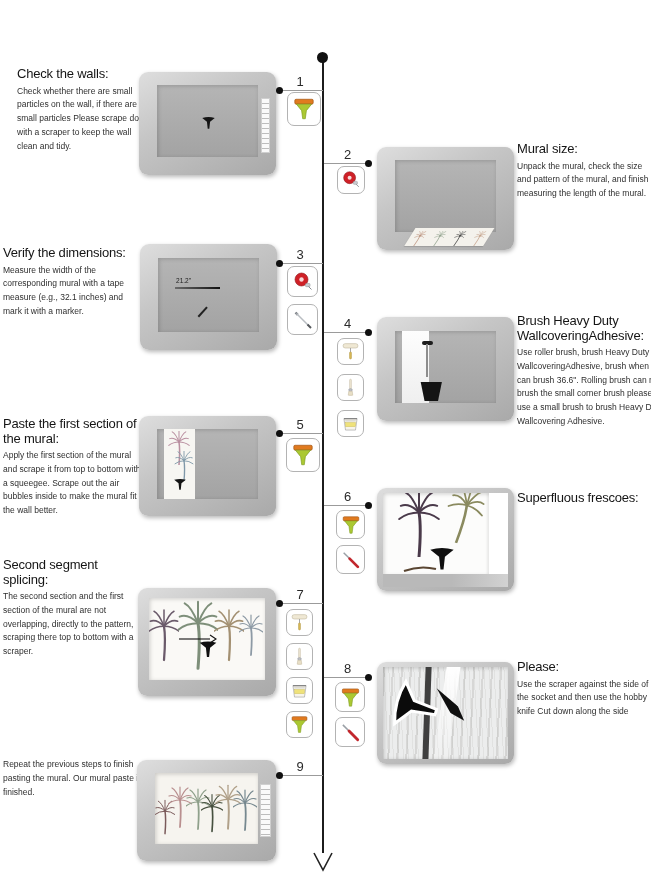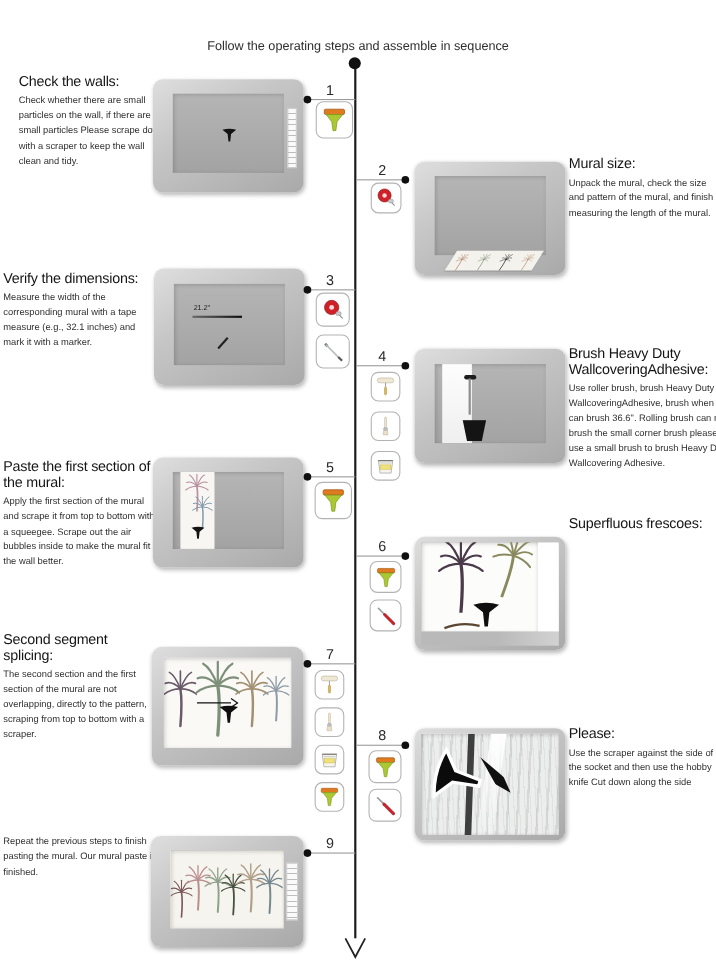--- a/index.html
+++ b/index.html
@@ -78,21 +78,20 @@
         <path d="M12,13 Q12,4 12,0"></path>
           <path d="M12,13 Q5,13 0,17"></path>
         <path d="M12,13 Q19,13 24,17"></path>
       </g>
       <g id="bsq">
           <path d="M2,3 Q12,0 22,3 L14.5,9 L13.3,20 L10.7,20 L9.5,9 Z"></path>
         </g>
     </defs>
   </svg>
 
-  <div class="subtitle">Follow the operating steps and assemble in sequence</div>
 
   <div class="tl-line"></div>
   <div class="tl-dot"></div>
   <div class="tl-arrow">
     <svg width="24" height="22" viewBox="0 0 24 22">
         <path d="M3,2 L12,19 L21,2" fill="none" stroke="#222" stroke-width="1.6"></path>
       </svg>
   </div>
 
   <div class="step-text" style="left:17px;top:67px;width:134px">
@@ -297,27 +296,27 @@
       <div style="position:absolute;right:0;top:0;width:15%;height:100%;background:#fff;box-shadow:-2px 0 2px rgba(0,0,0,0.08)"></div>
       <svg class="glyph" style="left:36%;bottom:4%;top:auto" width="28" height="26" viewBox="0 0 24 22">
           <use href="#bsq" fill="#0f0f0f"></use>
         </svg>
       <svg class="glyph" style="left:16%;bottom:2%;top:auto" width="34" height="8" viewBox="0 0 34 8">
           <path d="M1,6 Q17,0 33,4" fill="none" stroke="#5a4632" stroke-width="2"></path>
         </svg>
     </div>
     <div class="floor-strip"></div>
   </div>
-  <div class="step-text" style="left:517px;top:469px;width:134px">
+  <div class="step-text" style="left:517px;top:491px;width:134px">
     <div class="step-title">Superfluous frescoes:</div>
   </div>
 
-  <div class="step-text" style="left:3px;top:574px;width:140px">
+  <div class="step-text" style="left:3px;top:558px;width:140px">
     <div class="step-title">Second segment splicing:</div>
-    <div class="step-body">The second section and the first section of the mural are not overlapping, directly to the pattern, scraping from top to bottom with a scraper.</div>
+    <div class="step-body">The second section and the first section of the mural are not overlapping, directly to the pattern, scraping there top to bottom with a scraper.</div>
   </div>
   <div class="room" style="left:138px;top:588px;width:138px;height:108px">
     <div class="wall" style="left:8%;top:9%;width:84%;height:76%;background:#faf9f6">
       <svg class="palm" style="position:absolute;left:0%;top:8%;color:#6a5a6a" width="30" height="62" viewBox="0 0 24 40">
           <use href="#palm"></use>
         </svg>
       <svg class="palm" style="position:absolute;left:25%;top:0;color:#7e8f7a" width="40" height="74" viewBox="0 0 24 40">
           <use href="#palm"></use>
         </svg>
       <svg class="palm" style="position:absolute;left:56%;top:10%;color:#a39072" width="30" height="58" viewBox="0 0 24 40">

